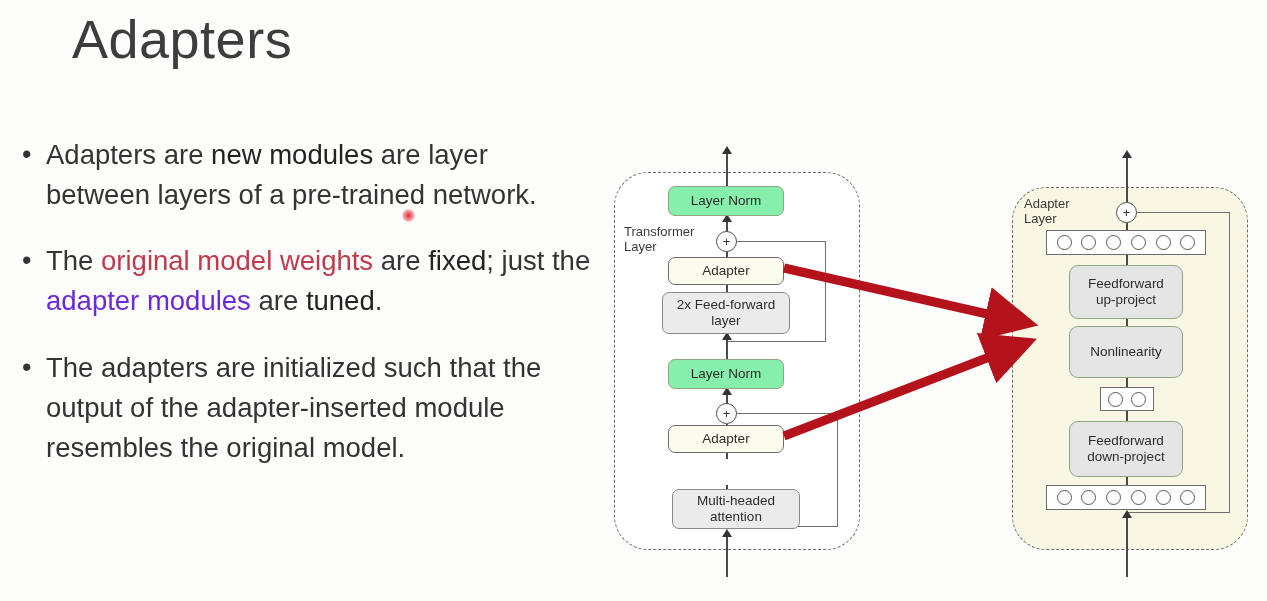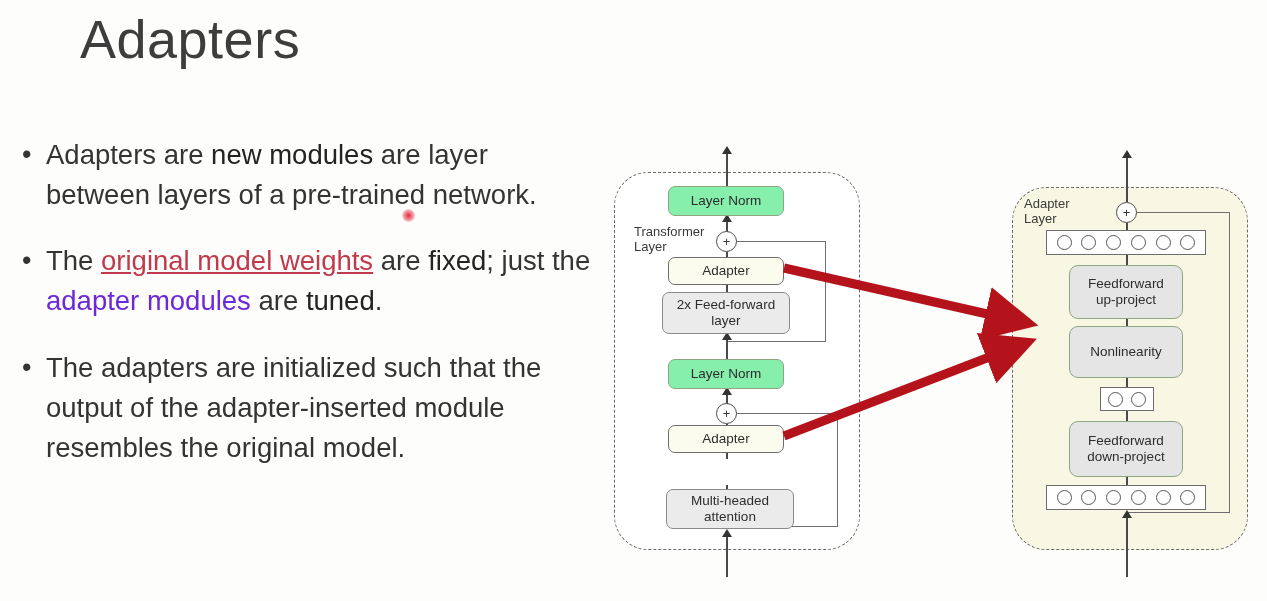--- a/index.html
+++ b/index.html
@@ -14,21 +14,21 @@
     position: relative;
     width: 1267px;
     height: 601px;
     background: #fdfdfb;
     overflow: hidden;
   }
 
   
   #slide-title {
     position: absolute;
-    left: 80px;
+    left: 72px;
     top: 8px;
     font-size: 54px;
     font-weight: 400;
     color: #3d3d3d;
     letter-spacing: 0.5px;
     font-family: "Liberation Sans", sans-serif;
   }
 
   
   #bullets {
@@ -48,21 +48,21 @@
   }
   .bullet .dot {
     position: absolute;
     left: 6px;
     top: 0px;
     font-size: 27px;
     color: #343434;
     line-height: 1.46;
   }
   .b { font-weight: normal; color:#232323; }
-  .red-txt { color: #c03a4c; text-decoration: underline; }
+  .red-txt { color: #c03a4c; }
   .blue-txt { color: #6d28d9; }
 
   
   .laser {
     position: absolute;
     width: 13px;
     height: 13px;
     border-radius: 50%;
     background: radial-gradient(circle, rgba(228,30,50,0.95) 0%, rgba(230,50,70,0.55) 45%, rgba(240,120,130,0.12) 80%, rgba(255,255,255,0) 100%);
     left: 402px;
@@ -219,21 +219,21 @@
       <span>The adapters are initialized such that the output of the adapter-inserted module resembles the original model.</span>
     </div>
 
   </div>
 
   <div class="laser"></div>
 
   <div id="diagram">
 
     <div class="dashbox" id="transformer-box"></div>
-    <div class="grouplabel" style="left:24px; top:224px; width:90px;margin-left:10px;">Transformer
+    <div class="grouplabel" style="left:24px; top:224px; width:90px;">Transformer
 Layer</div>
 
     <div class="vline" style="left:126px; top:148px; height:38px;"></div>
     <div class="arrowup" style="left:122px; top:146px;"></div>
 
     <div class="nodebox green" style="left:68px; top:186px; width:116px; height:30px;">Layer Norm</div>
 
     <div class="vline" style="left:126px; top:216px; height:16px;"></div>
     <div class="arrowup" style="left:122px; top:214px;"></div>
 
@@ -266,21 +266,21 @@
 
     <div class="vline" style="left:126px; top:424px; height:8px;"></div>
 
     <div class="nodebox cream" style="left:68px; top:425px; width:116px; height:28px;">Adapter</div>
 
     <div class="vline" style="left:126px; top:453px; height:6px;"></div>
 
 
     <div class="vline" style="left:126px; top:485px; height:6px;"></div>
 
-    <div class="nodebox gray" style="left:66px; top:489px; width:128px; height:40px; flex-direction:column;">
+    <div class="nodebox gray" style="left:72px; top:489px; width:128px; height:40px; flex-direction:column;">
       <span>Multi-headed</span>
       <span>attention</span>
     </div>
 
     <div class="vline" style="left:126px; top:531px; height:46px;"></div>
     <div class="arrowup" style="left:122px; top:529px;"></div>
 
     <div class="dashbox" id="adapter-box"></div>
     <div class="grouplabel" style="left:424px; top:196px; width:80px;">Adapter
 Layer</div>

